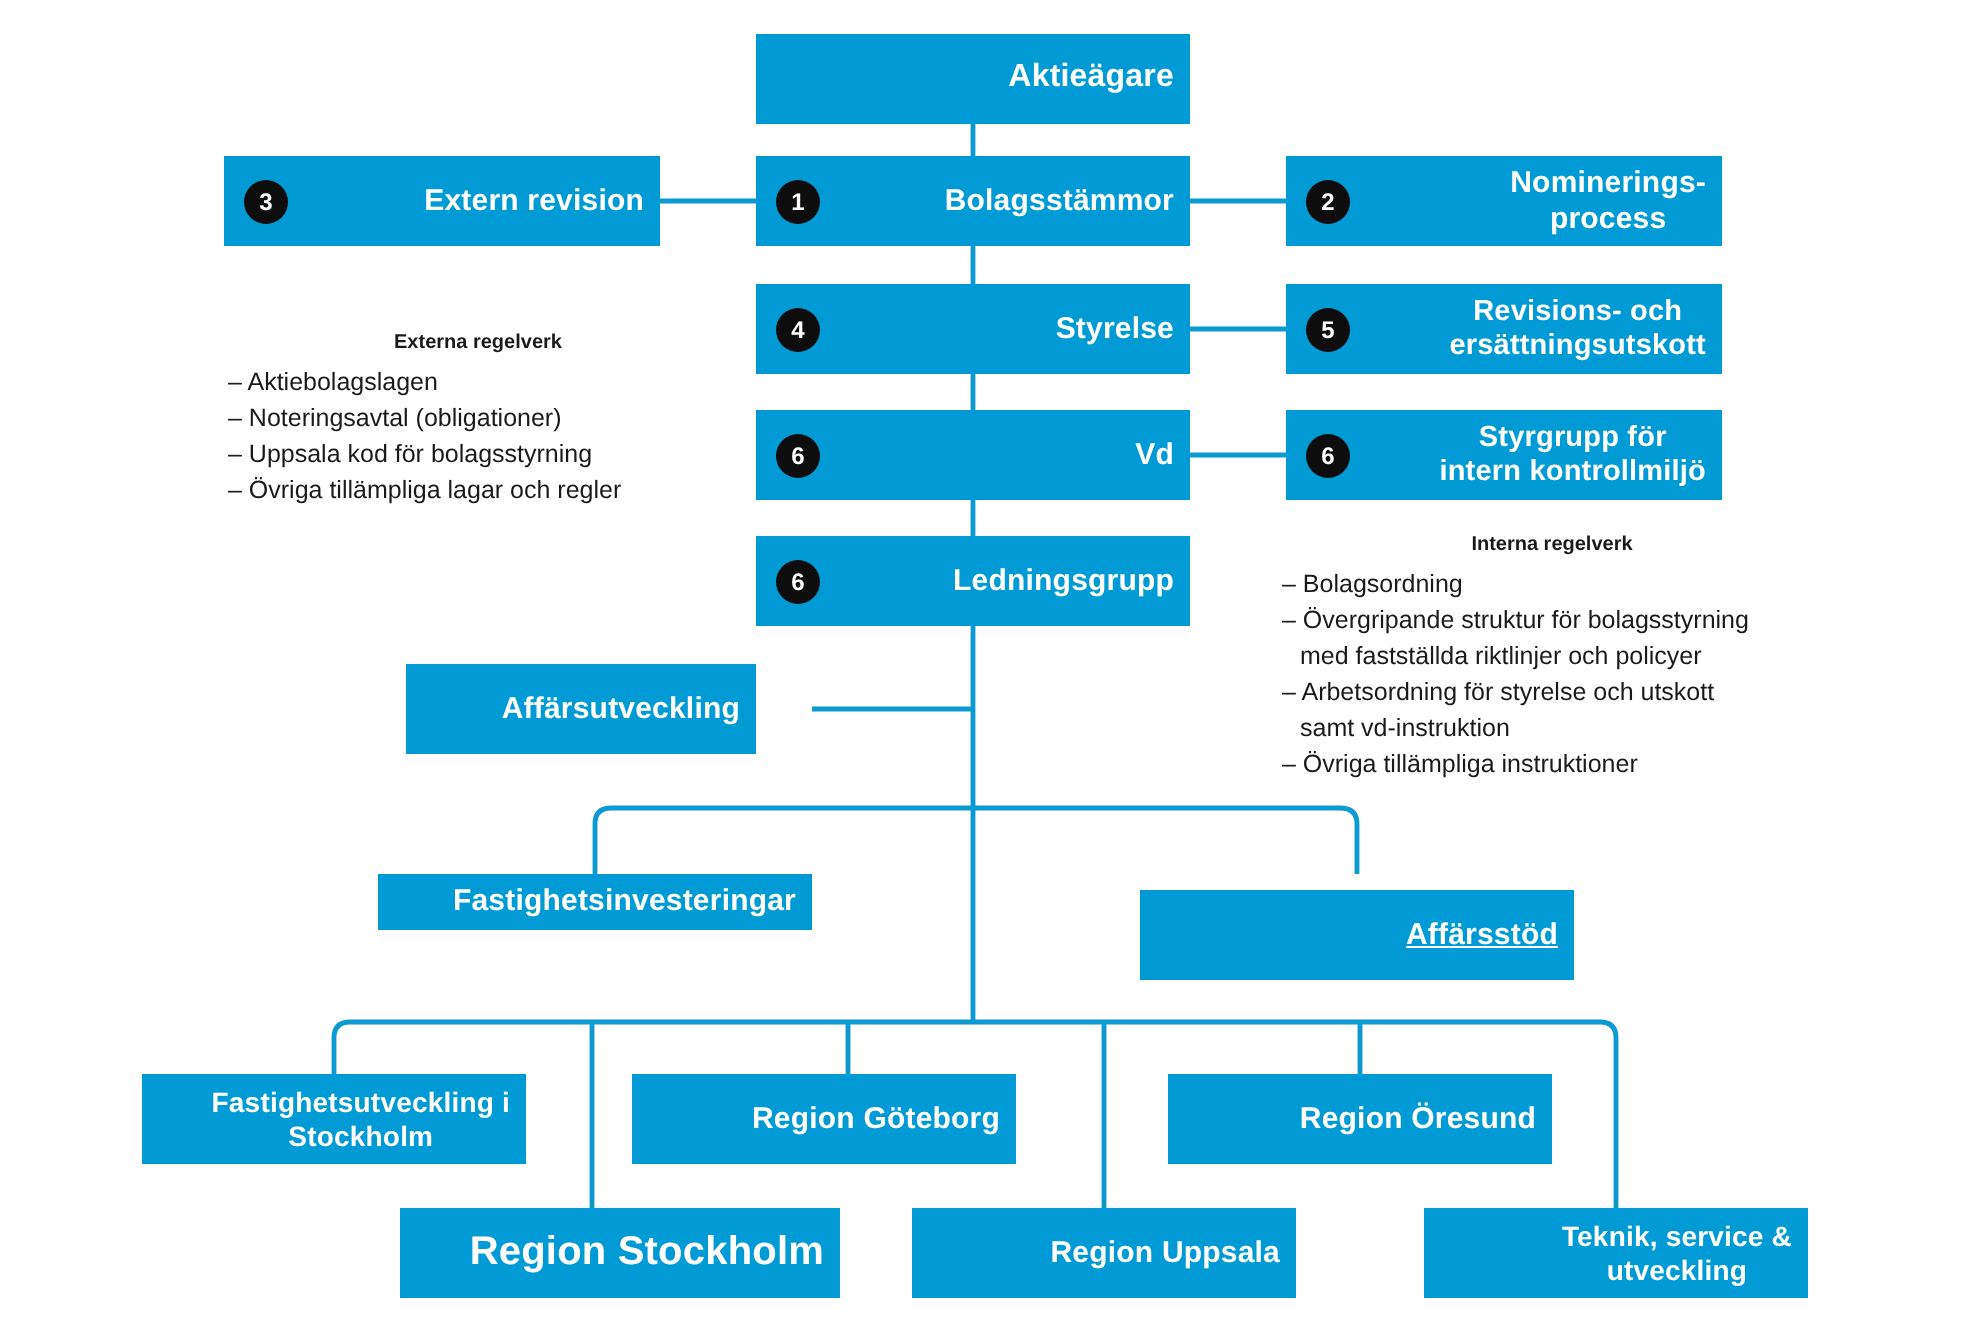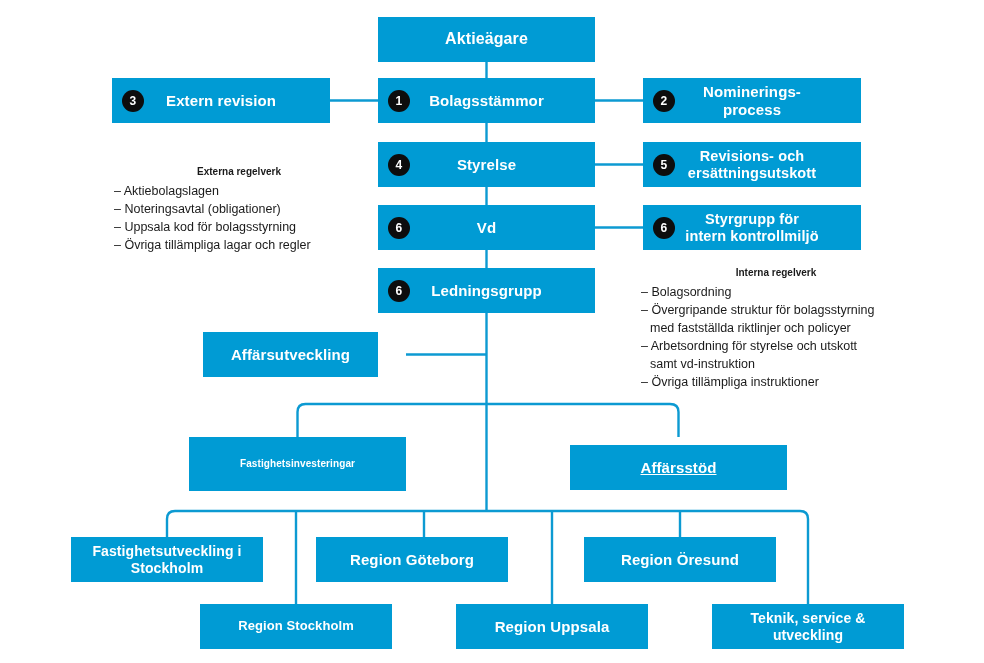--- a/index.html
+++ b/index.html
@@ -21,21 +21,21 @@
     width:984px; height:663px;
     pointer-events:none;
   }
   
   .node{
     position:absolute;
     background:#009BD4;
     color:#ffffff;
     display:flex;
     align-items:center;
-    justify-content:center;
+    justify-content:flex-end;
     text-align:center;
     font-weight:bold;
     line-height:1.15;
     box-sizing:border-box;
     letter-spacing:.1px;
     z-index:2;
   }
   .node .label{
     display:block;
     padding:0 8px;
@@ -164,42 +164,42 @@
 
   <div class="node" style="left:378px;top:268px;width:217px;height:45px;font-size:15px;">
     <span class="badge">6</span>
     <span class="label">Ledningsgrupp</span>
   </div>
 
   <div class="node" style="left:203px;top:332px;width:175px;height:45px;font-size:15px;">
     <span class="label">Affärsutveckling</span>
   </div>
 
-  <div class="node" style="left:189px;top:437px;width:217px;height:54px;font-size:10px;">
+  <div class="node" style="left:189px;top:437px;width:217px;height:28px;font-size:15px;">
     <span class="label">Fastighetsinvesteringar</span>
   </div>
 
   <div class="node" style="left:570px;top:445px;width:217px;height:45px;font-size:15px;text-decoration:underline;">
     <span class="label">Affärsstöd</span>
   </div>
 
   <div class="node" style="left:71px;top:537px;width:192px;height:45px;font-size:14px;">
     <span class="label">Fastighetsutveckling i
 Stockholm</span>
   </div>
 
   <div class="node" style="left:316px;top:537px;width:192px;height:45px;font-size:15px;">
     <span class="label">Region Göteborg</span>
   </div>
 
   <div class="node" style="left:584px;top:537px;width:192px;height:45px;font-size:15px;">
     <span class="label">Region Öresund</span>
   </div>
 
-  <div class="node" style="left:200px;top:604px;width:192px;height:45px;font-size:13px;">
+  <div class="node" style="left:200px;top:604px;width:220px;height:45px;font-size:20px;">
     <span class="label">Region Stockholm</span>
   </div>
 
   <div class="node" style="left:456px;top:604px;width:192px;height:45px;font-size:15px;">
     <span class="label">Region Uppsala</span>
   </div>
 
   <div class="node" style="left:712px;top:604px;width:192px;height:45px;font-size:14px;">
     <span class="label">Teknik, service &amp;
 utveckling</span>

